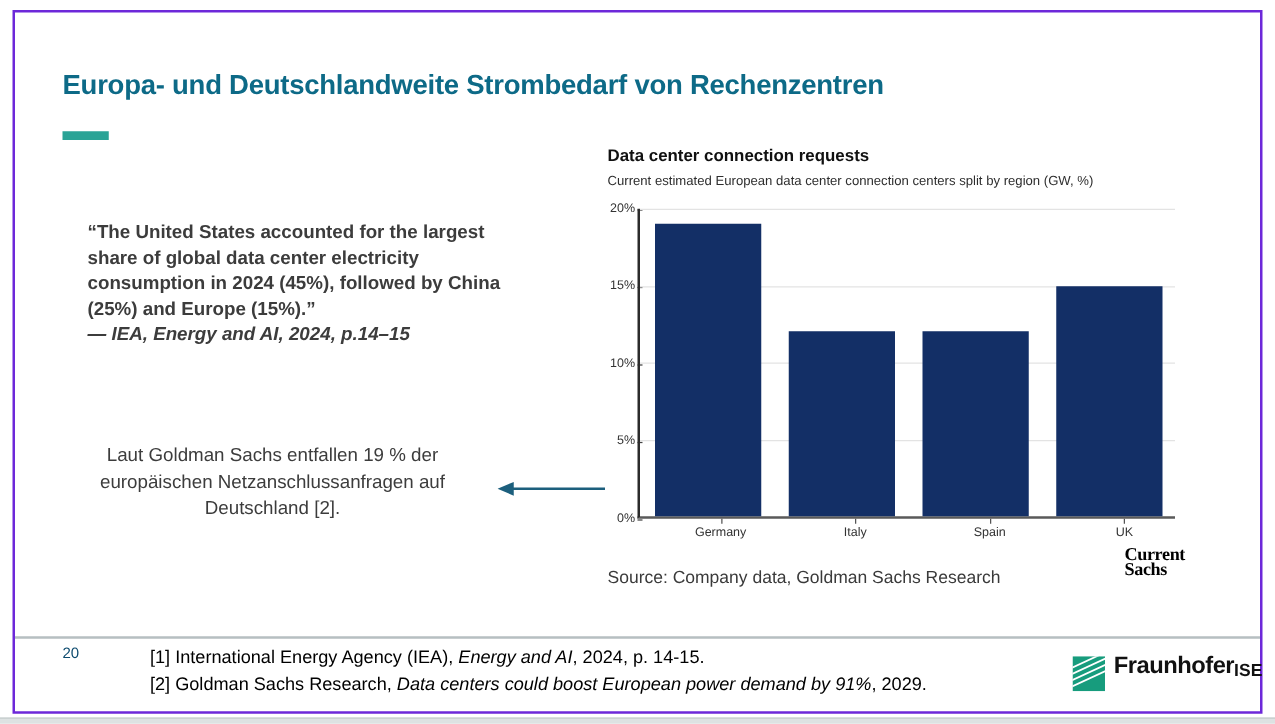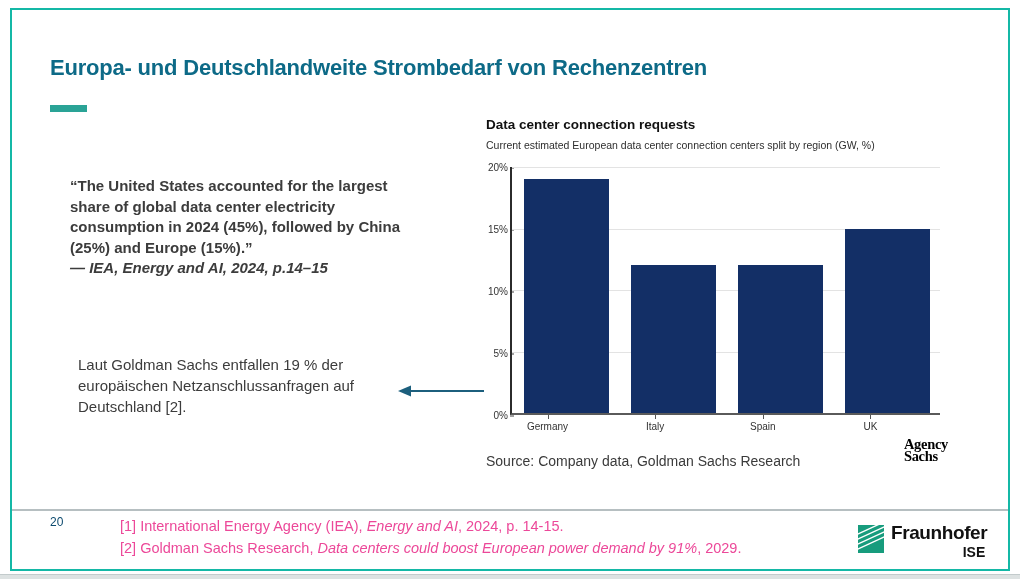--- a/index.html
+++ b/index.html
@@ -6,21 +6,21 @@
   body {
     width: 1020px; height: 579px; position: relative;
     background: #ffffff;
     font-family: "Liberation Sans", sans-serif;
     overflow: hidden;
   }
   .slide {
     position: absolute; left: 10px; top: 8px;
     width: 1000px; height: 563px;
     background: #ffffff;
-    border: 2px solid #14b8a6;
+    border: 2px solid #6d28d9;
     box-sizing: border-box;
     padding-left: 29px;
   }
   .bottom-strip {
     position: absolute; left: 0; top: 574px; width: 1020px; height: 5px;
     background: #dde2e2; border-top: 1px solid #c3cbcc;
   }
   .slide-title {
     position: absolute; left: 38px; top: 30px; width: 900px;
     font-size: 22px; font-weight: bold; color: #0d6a87;
@@ -30,22 +30,22 @@
     position: absolute; left: 38px; top: 95px; width: 37px; height: 7px;
     background: #2aa396;
   }
   .quote-block {
     position: absolute; left: 58px; top: 166px; width: 360px;
     font-size: 15px; line-height: 20.5px; color: #3c3c3c;
   }
   .quote-block p { margin: 0; font-weight: bold; }
   .quote-attr { font-style: italic; }
   .callout-block {
-    position: absolute; left: 66px; top: 344px; width: 310px;
-    font-size: 15px; line-height: 21px; color: #3c3c3c;
+    position: absolute; left: 51px; top: 344px; width: 310px;
+    font-size: 15px; line-height: 21px; color: #3c3c3c; text-align: center;
   }
   .arrow-wrap { position: absolute; left: 386px; top: 374px; width: 86px; height: 14px; }
 
   
   .chart-panel { position: absolute; left: 474px; top: 107px; width: 462px; height: 360px; }
   .chart-title { position: absolute; left: 0; top: 0; font-size: 13.5px; font-weight: bold; color: #111; }
   .chart-subtitle { position: absolute; left: 0; top: 22px; font-size: 10.5px; color: #2e2e2e; }
   .plot-wrap { position: absolute; left: 0; top: 50px; width: 454px; height: 248px; }
   .y-axis { position: absolute; left: 0; top: 0; width: 24px; height: 100%; }
   .ytick {
@@ -59,21 +59,21 @@
   .plot {
     position: absolute; left: 24px; top: 0; width: 430px; height: 100%;
     border-left: 2px solid #2b2b2b; border-bottom: 2px solid #5a5a5a;
     box-sizing: border-box;
     display: flex; align-items: flex-end; justify-content: space-between;
     padding: 0 10px 0 12px;
   }
   .gridline { position: absolute; left: 0; width: 100%; height: 1px; background: #e3e3e3; }
   .bar { width: 85px; position: relative; z-index: 2; }
   .x-labels {
-    position: absolute; left: 7px; top: 298px; width: 430px;
+    position: absolute; left: 36px; top: 298px; width: 430px;
     display: flex; justify-content: space-between; padding: 0 10px 0 12px;
     box-sizing: border-box;
   }
   .xlabel {
     width: 85px; text-align: center; font-size: 10px; color: #333;
     position: relative; padding-top: 6px;
   }
   .xlabel::before {
     content: ""; position: absolute; top: 0; left: 50%; width: 1px; height: 4px;
     background: #555;
@@ -84,25 +84,25 @@
     font-family: "Liberation Serif", serif; font-weight: bold;
     font-size: 14.5px; line-height: 11.5px; color: #000; text-align: left;
     letter-spacing: -0.3px;
   }
 
   
   .footer-sep { position: absolute; left: 0; top: 499px; width: 996px; height: 2px; background: #b6bfc1; }
   .page-number { position: absolute; left: 38px; top: 505px; font-size: 12px; color: #0c4a6e; }
   .footnotes {
     position: absolute; left: 108px; top: 505px; width: 740px;
-    font-size: 14.5px; line-height: 22px; color: #ec4899; white-space: nowrap;
+    font-size: 14.5px; line-height: 22px; color: #000000; white-space: nowrap;
   }
   .fh-logo { position: absolute; left: 846px; top: 512px; display: flex; align-items: flex-start; }
   .fh-icon { margin-top: 3px; }
-  .fh-text-col { margin-left: 7px; display: flex; flex-direction: column; align-items: flex-end; }
+  .fh-text-col { margin-left: 7px; display: flex; flex-direction: row; align-items: flex-end; }
   .fh-name { font-size: 19px; font-weight: bold; color: #111; letter-spacing: -0.4px; line-height: 22px; }
   .fh-sub { font-size: 14px; font-weight: bold; color: #111; margin-top: 0; margin-right: 2px; }
 </style>
 </head>
 <body>
 
 <div class="slide">
 
   <h1 class="slide-title">Europa- und Deutschlandweite Strombedarf von Rechenzentren</h1>
   <div class="title-dash"></div>
@@ -144,21 +144,21 @@
         </div>
     </div>
     <div class="x-labels" id="xlabels">
         <div class="xlabel">Germany</div>
         <div class="xlabel">Italy</div>
         <div class="xlabel">Spain</div>
         <div class="xlabel">UK</div>
       </div>
     <div class="chart-source">Source: Company data, Goldman Sachs Research</div>
     <div class="gs-logo">
-      <div>Agency</div>
+      <div>Current</div>
       <div>Sachs</div>
     </div>
   </div>
 
   <div class="footer-sep"></div>
   <div class="page-number">20</div>
 
   <div class="footnotes">
     <div><span>[1] International Energy Agency (IEA), </span><em>Energy and AI</em><span>, 2024, p. 14-15.</span></div>
     <div><span>[2] Goldman Sachs Research, </span><em>Data centers could boost European power demand by 91%</em><span>, 2029.</span></div>

